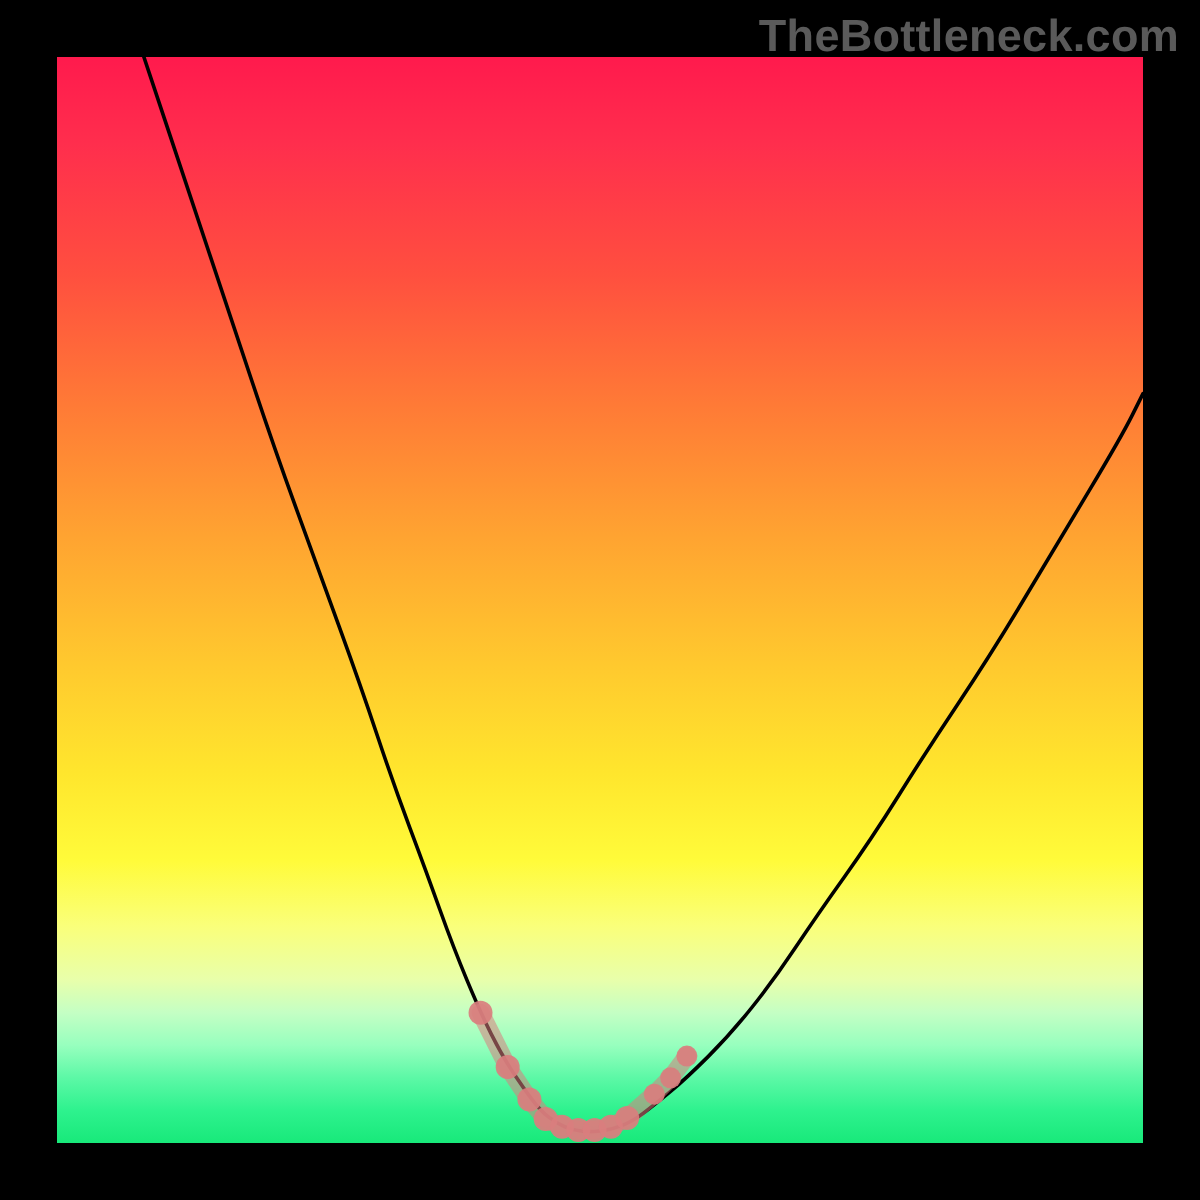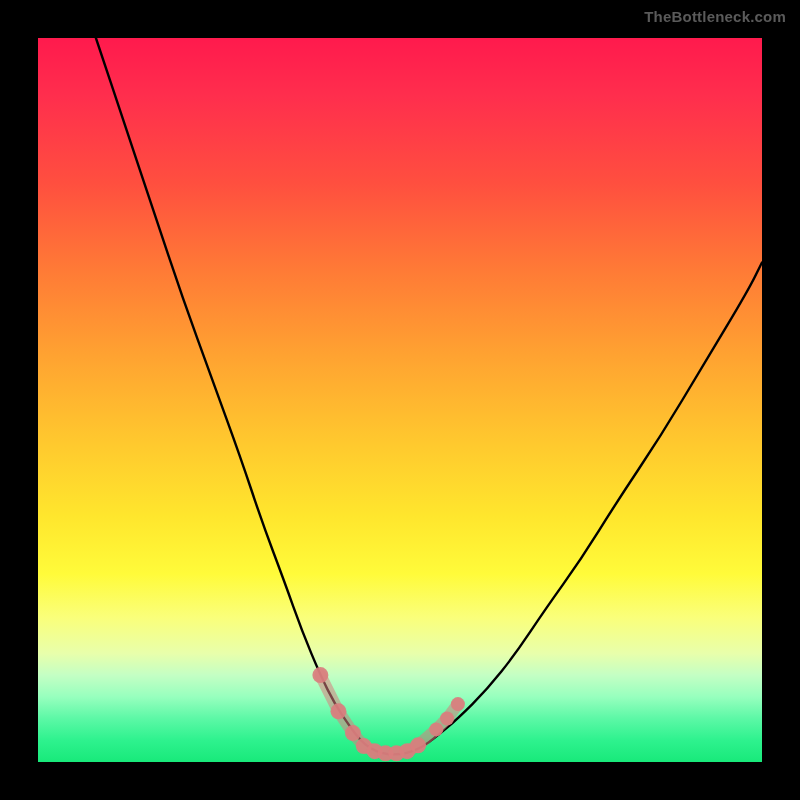--- a/index.html
+++ b/index.html
@@ -40,21 +40,21 @@
       #5cf8a6 94%,
       #2ef28e 97%,
       #18e97a 100%
     );
   }
   .watermark {
     position: absolute;
     top: 8px;
     right: 14px;
     font-family: Arial, Helvetica, sans-serif;
-    font-size: 15px;
+    font-size: 30px;
     font-weight: 600;
     color: #5a5a5a;
     letter-spacing: 0.2px;
     user-select: none;
   }
   svg.curve {
     position: absolute;
     left: 0;
     top: 0;
     width: 724px;

